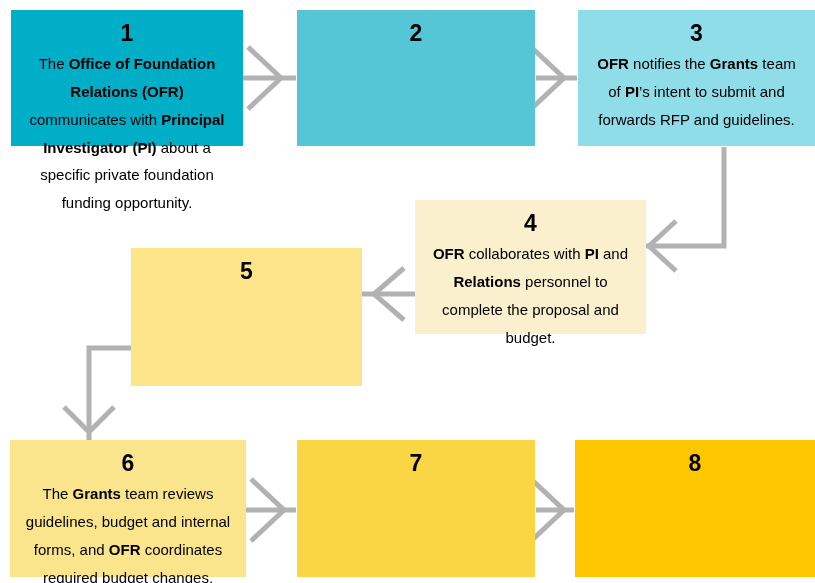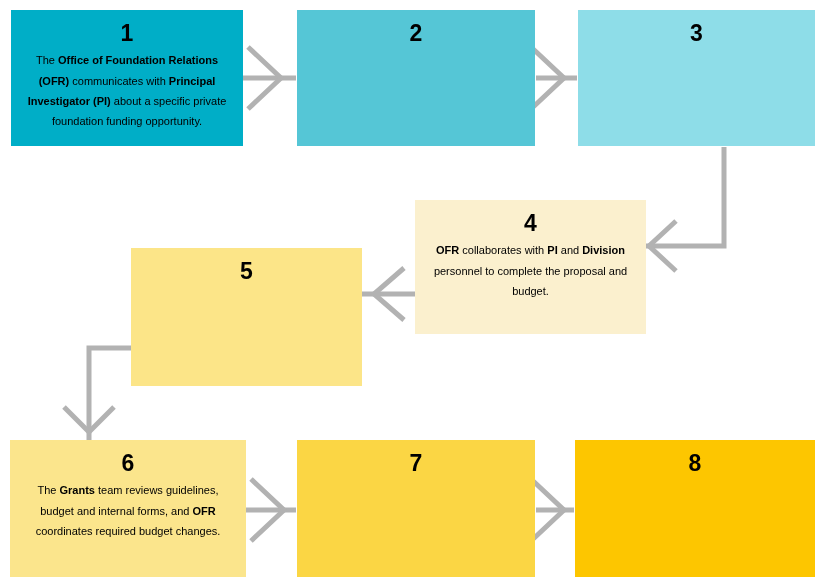--- a/index.html
+++ b/index.html
@@ -25,21 +25,21 @@
     color: #000000;
   }
   .box-num {
     font-size: 23px;
     font-weight: bold;
     line-height: 1.15;
     margin-bottom: 4px;
     letter-spacing: 0px;
   }
   .box-text {
-    font-size: 11px;
+    font-size: 15px;
     line-height: 1.85;
     color: #000000;
   }
   .box-text b {
     font-weight: bold;
   }
   svg.connectors {
     position: absolute;
     left: 0;
     top: 0;
@@ -109,25 +109,26 @@
     <div class="box-num">1</div>
     <div class="box-text">The <b>Office of Foundation Relations (OFR)</b> communicates with <b>Principal Investigator (PI)</b> about a specific private foundation funding opportunity.</div>
   </div>
 
   <div class="box" style="left: 297px; top: 10px; width: 238px; height: 136px; background: rgb(85, 198, 214);">
     <div class="box-num">2</div>
   </div>
 
   <div class="box" style="left: 578px; top: 10px; width: 237px; height: 136px; background: rgb(142, 221, 232);">
     <div class="box-num">3</div>
+    <div class="box-text"><b>OFR</b> notifies the <b>Grants</b> team of <b>PI</b>’s intent to submit and forwards RFP and guidelines.</div>
   </div>
 
   <div class="box" style="left: 415px; top: 200px; width: 231px; height: 134px; background: rgb(251, 240, 206);">
     <div class="box-num">4</div>
-    <div class="box-text"><b>OFR</b> collaborates with <b>PI</b> and <b>Division</b> personnel to complete the proposal and budget.</div>
+    <div class="box-text"><b>OFR</b> collaborates with <b>PI</b> and <b>Relations</b> personnel to complete the proposal and budget.</div>
   </div>
 
   <div class="box" style="left: 131px; top: 248px; width: 231px; height: 138px; background: rgb(252, 229, 136);">
     <div class="box-num">5</div>
   </div>
 
   <div class="box" style="left: 10px; top: 440px; width: 236px; height: 137px; background: rgb(251, 229, 140);">
     <div class="box-num">6</div>
     <div class="box-text">The <b>Grants</b> team reviews guidelines, budget and internal forms, and <b>OFR</b> coordinates required budget changes.</div>
   </div>

